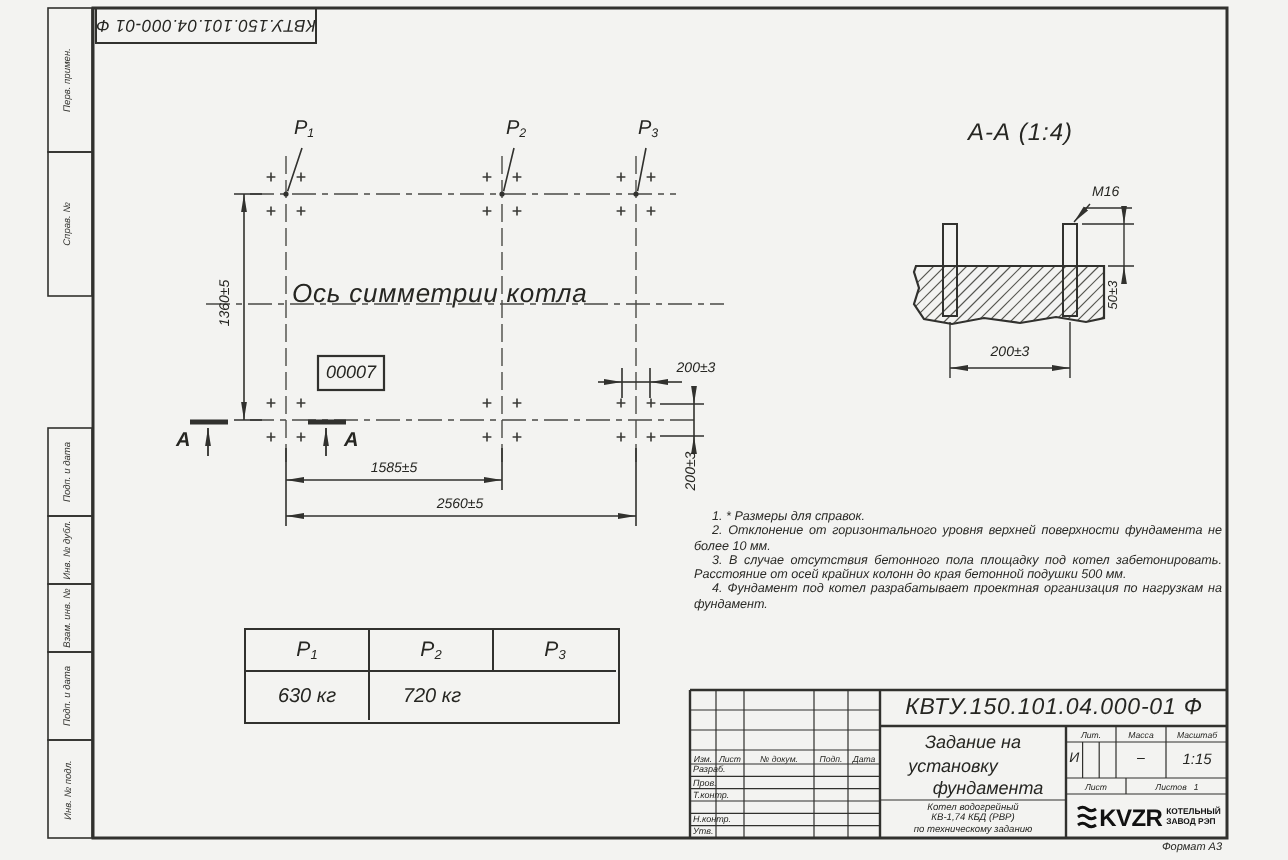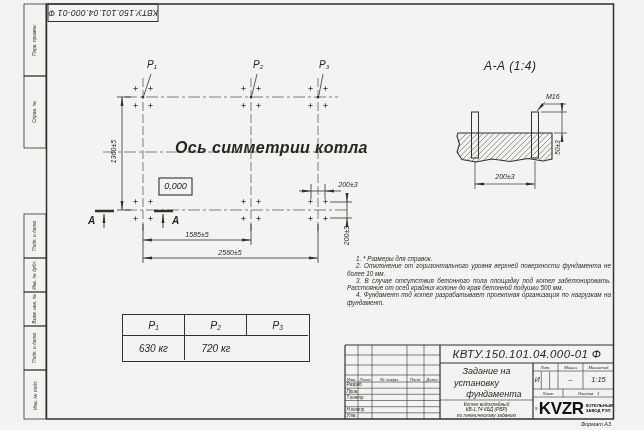--- a/index.html
+++ b/index.html
@@ -22,21 +22,21 @@
   .ltable .cell.lastcol{border-right:none;}
   .ltable .cell.lastrow{border-bottom:none;}
   .ltable .hdr{font-size:10.5px;}
   .ltable .val{font-size:10px;}
   
   .notes{position:absolute;left:347px;top:255px;width:264px;font-size:6.3px;line-height:7.3px;font-style:italic;color:#2a2a26;text-align:justify;}
   .notes p{margin:0;text-indent:9px;}
   
   .tb{position:absolute;font-style:italic;color:#262622;}
   .logo{position:absolute;left:535px;top:399px;width:78px;height:19px;display:flex;align-items:center;justify-content:center;}
-  .logoname{font-style:normal;font-weight:900;font-size:17px;letter-spacing:-.3px;color:#111;margin:0 2px 0 1px;}
+  .logoname{font-style:normal;font-weight:900;font-size:12px;letter-spacing:-.3px;color:#111;margin:0 2px 0 1px;}
   .logoside{font-style:normal;font-size:4.2px;line-height:4.6px;color:#111;font-weight:bold;}
 </style>
 </head>
 <body>
 
 <div class="sheet">
 
   <svg class="linework" id="lw" width="644" height="430" viewBox="0 0 644 430">
     <defs>
       <marker id="arr" markerUnits="userSpaceOnUse" markerWidth="9" markerHeight="3.4" viewBox="0 0 9 3.4" refX="9" refY="1.7" orient="auto-start-reverse">
@@ -211,22 +211,22 @@
   <div class="marginlbl" style="left:13px;top:232px;width:44px;">Подп. и дата</div>
   <div class="marginlbl" style="left:18px;top:271px;width:34px;">Инв. № дубл.</div>
   <div class="marginlbl" style="left:18px;top:305px;width:34px;">Взам. инв. №</div>
   <div class="marginlbl" style="left:13px;top:344px;width:44px;">Подп. и дата</div>
   <div class="marginlbl" style="left:10.5px;top:390.5px;width:49px;">Инв. № подл.</div>
 
   <div class="lbl" style="left:147px;top:59px;font-size:10px;"><span>P</span><span class="sub">1</span></div>
   <div class="lbl" style="left:253px;top:59px;font-size:10px;"><span>P</span><span class="sub">2</span></div>
   <div class="lbl" style="left:319px;top:59px;font-size:10px;"><span>P</span><span class="sub">3</span></div>
 
-  <div class="lbl" style="left:175px;top:139px;font-size:16px;letter-spacing:.4px;font-weight:bold;">Ось симметрии котла</div>
-  <div class="lbl ctr" style="left:159px;top:178px;width:33px;height:17px;line-height:17px;font-size:9px;">0,000</div>
+  <div class="lbl" style="left:146px;top:139px;font-size:13px;letter-spacing:.4px;">Ось симметрии котла</div>
+  <div class="lbl ctr" style="left:159px;top:178px;width:33px;height:17px;line-height:17px;font-size:9px;">00007</div>
 
   <div class="lbl ctr rot90" style="left:93px;top:148px;width:40px;font-size:7px;">1360±5</div>
   <div class="lbl ctr" style="left:172px;top:230.5px;width:50px;font-size:7px;">1585±5</div>
   <div class="lbl ctr" style="left:205px;top:248.5px;width:50px;font-size:7px;">2560±5</div>
   <div class="lbl ctr" style="left:331px;top:181px;width:34px;font-size:7px;">200±3</div>
   <div class="lbl ctr rot90" style="left:326px;top:232px;width:40px;font-size:7px;">200±3</div>
 
   <div class="lbl" style="left:88px;top:215px;font-size:10px;font-weight:bold;">А</div>
   <div class="lbl" style="left:172px;top:215px;font-size:10px;font-weight:bold;">А</div>
 

